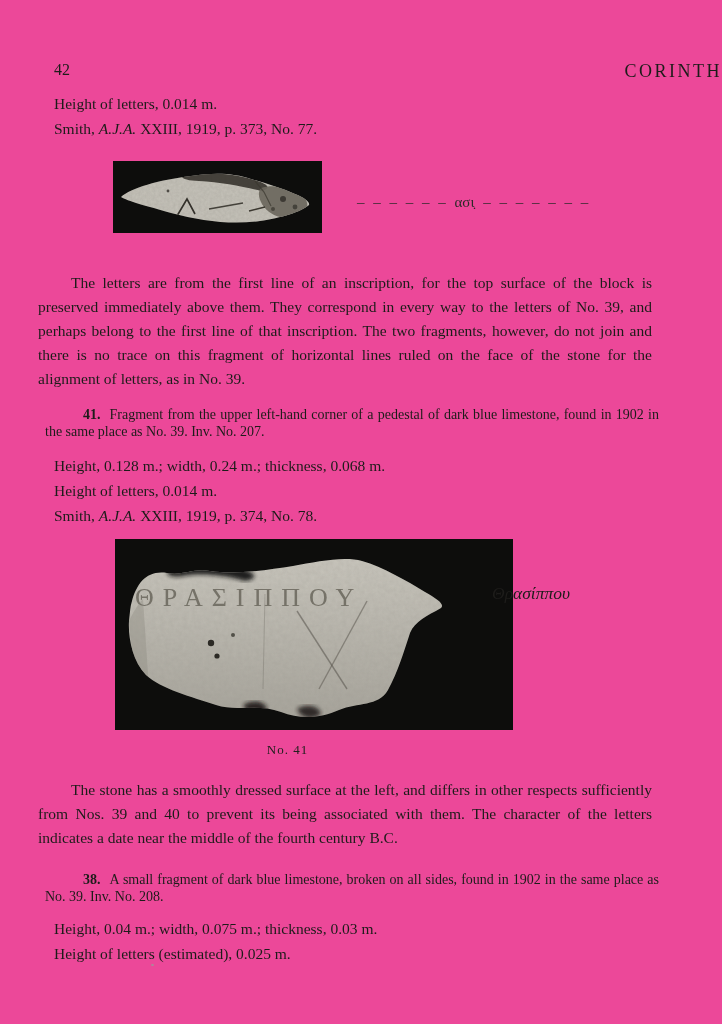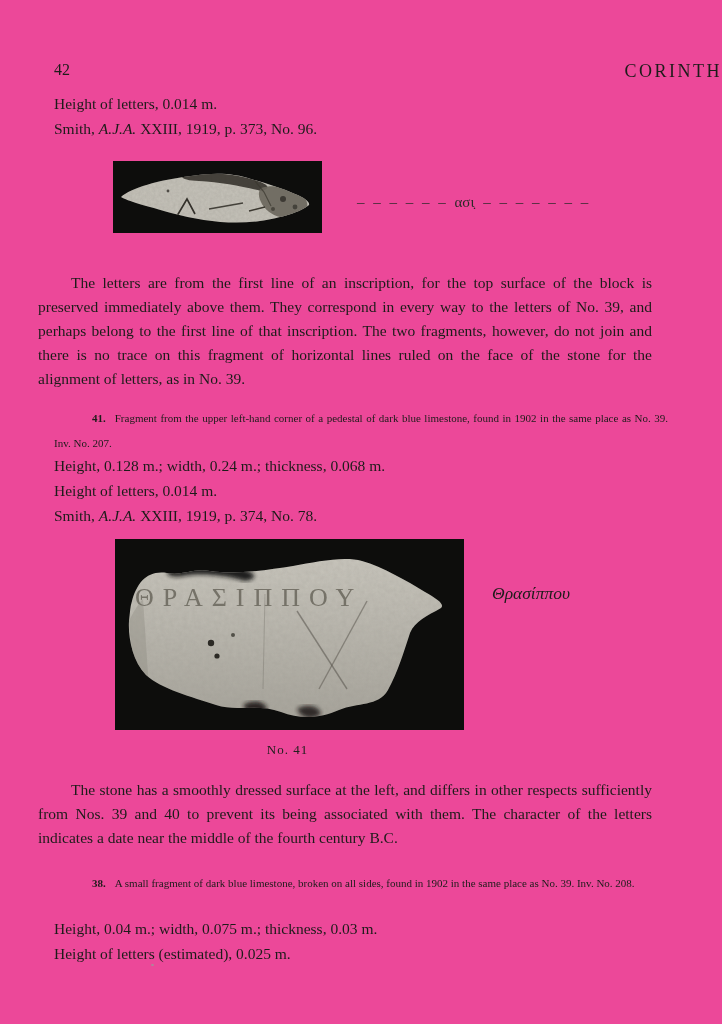--- a/index.html
+++ b/index.html
@@ -7,40 +7,40 @@
   .page{position:relative;width:722px;height:1024px;background:#ec4899;overflow:hidden;
         -webkit-font-smoothing:antialiased;}
   .abs{position:absolute;}
   .pgnum{left:54px;top:61px;font-size:16px;}
   .runhead{left:0;right:0;top:61px;text-align:right;font-size:18px;letter-spacing:2.5px;}
   .metaline{left:54px;font-size:15.5px;white-space:nowrap;}
   .ital{font-style:italic;}
   .para{left:38px;width:614px;font-size:15.5px;line-height:24px;text-align:justify;
         text-align-last:left;}
   .para.indent33{text-indent:33px;}
-  .entrypara{left:54px;width:614px;font-size:11px;line-height:25px;text-align:justify;
+  .entrypara{left:45px;width:614px;font-size:14px;line-height:17px;text-align:justify;
         text-align-last:left;text-indent:38px;}
   .entrynum{font-weight:bold;margin-right:9px;}
   .photo{background:#0d0d0c;line-height:0;}
   .caption{text-align:center;font-size:13px;letter-spacing:1px;color:#21201e;}
   .transcr40{left:357px;top:194px;width:270px;font-size:15px;color:#2b2a28;word-spacing:5px;white-space:nowrap;}
   .transcr41{left:492px;top:583px;font-size:17.5px;font-style:italic;color:#1d1c1a;}
   .dot-artifact{left:151px;top:964px;width:3px;height:2px;background:#9a9a98;border-radius:50%;opacity:.8;}
   svg{display:block;}
 </style>
 </head>
 <body>
 
 <div class="page">
 
   <div class="abs pgnum">42</div>
   <div class="abs runhead">CORINTH</div>
 
   <div class="abs metaline" style="top:95px">Height of letters, 0.014 m.</div>
-  <div class="abs metaline" style="top:120px"><span>Smith, </span><span class="ital">A.J.A.</span><span> XXIII, 1919, p. 373, No. 96.</span></div>
+  <div class="abs metaline" style="top:120px"><span>Smith, </span><span class="ital">A.J.A.</span><span> XXIII, 1919, p. 373, No. 77.</span></div>
 
   <div class="abs photo" style="left:113px;top:161px;width:209px;height:72px">
     <svg viewBox="0 0 209 72" width="209" height="72">
       <defs>
         <clipPath id="c40">
             <path d="M8,36 C18,27 45,19 78,15 C105,11 122,13 138,18 C152,22 168,27 182,33 C192,37 197,41 196,44 C188,51 168,57 147,60 C118,64 88,60 58,52 C34,45 14,40 8,36 Z"></path>
           </clipPath>
         <filter id="n40">
             <feTurbulence type="fractalNoise" baseFrequency="0.35" numOctaves="3" seed="4"></feTurbulence>
             <feColorMatrix type="matrix" values="0 0 0 0 0.25  0 0 0 0 0.24  0 0 0 0 0.21  0 0 0 0.9 0"></feColorMatrix>
@@ -67,21 +67,21 @@
   <div class="abs transcr40">– – – – – – ασι̣ – – – – – – –</div>
 
   <div class="abs para indent33" style="top:271px">The letters are from the first line of an inscription, for the top surface of the block is preserved immediately above them. They correspond in every way to the letters of No. 39, and perhaps belong to the first line of that inscription. The two fragments, however, do not join and there is no trace on this fragment of horizontal lines ruled on the face of the stone for the alignment of letters, as in No. 39.</div>
 
   <div class="abs entrypara" style="top:406px"><span class="entrynum">41.</span><span>Fragment from the upper left-hand corner of a pedestal of dark blue limestone, found in 1902 in the same place as No. 39. Inv. No. 207.</span></div>
 
   <div class="abs metaline" style="top:457px">Height, 0.128 m.; width, 0.24 m.; thickness, 0.068 m.</div>
   <div class="abs metaline" style="top:482px">Height of letters, 0.014 m.</div>
   <div class="abs metaline" style="top:507px"><span>Smith, </span><span class="ital">A.J.A.</span><span> XXIII, 1919, p. 374, No. 78.</span></div>
 
-  <div class="abs photo" style="left:115px;top:539px;width:349px;height:191px">
+  <div class="abs photo" style="left:115px;top:539px;width:398px;height:191px">
     <svg viewBox="0 0 345 191" width="345" height="191">
       <defs>
         <clipPath id="c41">
             <path d="M17,62 C22,44 32,31 52,34 C68,37 78,29 95,32 C120,36 152,31 178,27 C202,23 228,17 247,22 C268,28 292,42 310,53 C322,60 330,65 326,69 C312,77 300,82 295,94 C289,112 283,133 273,151 C263,168 243,163 224,171 C206,179 186,181 166,173 C143,164 121,173 101,166 C77,158 46,150 31,136 C17,122 13,97 14,82 C15,74 15,68 17,62 Z"></path>
           </clipPath>
         <filter id="n41">
             <feTurbulence type="fractalNoise" baseFrequency="0.22" numOctaves="3" seed="9"></feTurbulence>
             <feColorMatrix type="matrix" values="0 0 0 0 0.28  0 0 0 0 0.27  0 0 0 0 0.24  0 0 0 0.8 0"></feColorMatrix>
           </filter>
         <filter id="blur41">

